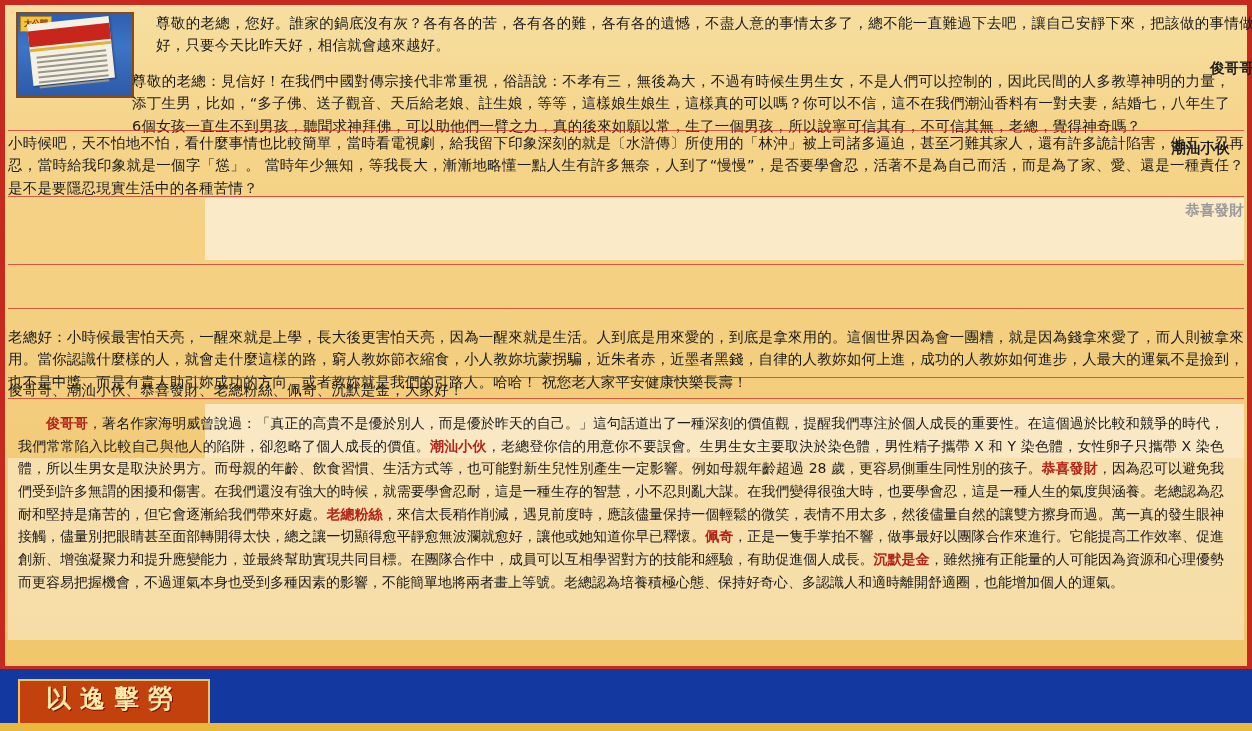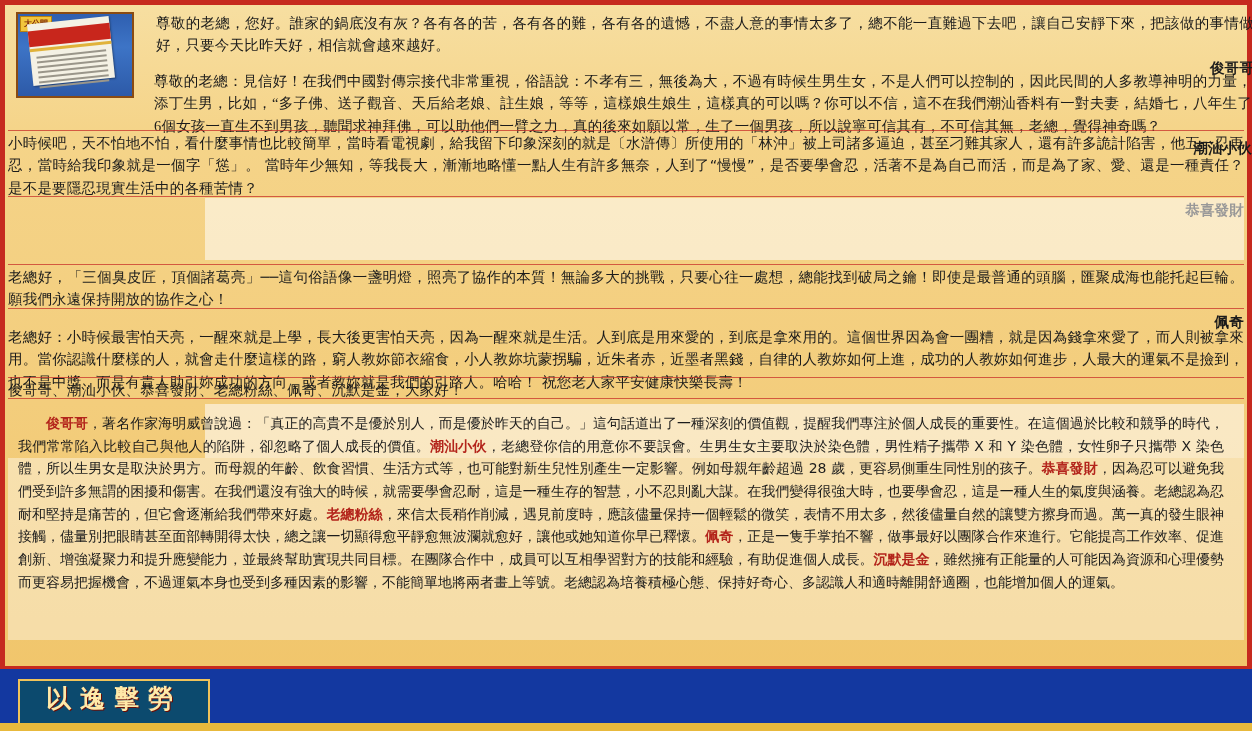--- a/index.html
+++ b/index.html
@@ -172,21 +172,21 @@
     height: 62px;
     background: #1338a0;
     border-top: 3px solid #c62a1f;
   }
   .banner .plaque {
     position: absolute;
     left: 18px;
     top: 10px;
     width: 192px;
     height: 48px;
-    background: #0c4a6e;
+    background: #c2410c;
     border: 2px solid #f0c35a;
     box-sizing: border-box;
   }
   .banner .plaque span {
     display: block;
     width: 100%;
     line-height: 36px;
     text-align: center;
     color: #ffe9a8;
     font-size: 25px;
@@ -226,41 +226,37 @@
           <i></i>
         </div>
     </div>
   </div>
 
   <div class="block" style="left:156px; top:12px; width:1098px;">
     <span>尊敬的老總，您好。誰家的鍋底沒有灰？各有各的苦，各有各的難，各有各的遺憾，不盡人意的事情太多了，總不能一直難過下去吧，讓自己安靜下來，把該做的事情做好，只要今天比昨天好，相信就會越來越好。</span>
     <span class="sig">俊哥哥</span>
   </div>
 
-  <div class="block" style="left:154px; top:70px; width:1098px;font-family:Liberation Serif, serif;">
+  <div class="block" style="left:132px; top:70px; width:1098px;">
     <span>尊敬的老總：見信好！在我們中國對傳宗接代非常重視，俗語說：不孝有三，無後為大，不過有時候生男生女，不是人們可以控制的，因此民間的人多教導神明的力量，添丁生男，比如，“多子佛、送子觀音、天后給老娘、註生娘，等等，這樣娘生娘生，這樣真的可以嗎？你可以不信，這不在我們潮汕香料有一對夫妻，結婚七，八年生了6個女孩一直生不到男孩，聽聞求神拜佛，可以助他們一臂之力，真的後來如願以常，生了一個男孩，所以說寧可信其有，不可信其無，老總，覺得神奇嗎？</span>
     <span class="sig">潮汕小伙</span>
   </div>
 
   <div class="rule" style="top:130px;"></div>
 
   <div class="block" style="left:8px; top:132px; width:1236px;">
     <span>小時候吧，天不怕地不怕，看什麼事情也比較簡單，當時看電視劇，給我留下印象深刻的就是〔水滸傳〕所使用的「林沖」被上司諸多逼迫，甚至刁難其家人，還有許多詭計陷害，他五一忍再忍，當時給我印象就是一個字「慫」。 當時年少無知，等我長大，漸漸地略懂一點人生有許多無奈，人到了“慢慢”，是否要學會忍，活著不是為自己而活，而是為了家、愛、還是一種責任？是不是要隱忍現實生活中的各種苦情？</span>
     <span class="sig">恭喜發財</span>
   </div>
 
   <div class="rule" style="top:196px;"></div>
 
 
   <div class="rule" style="top:264px;"></div>
 
-  <div class="block" style="left:8px; top:266px; width:1236px;">
-    <span>老總好，「三個臭皮匠，頂個諸葛亮」──這句俗語像一盞明燈，照亮了協作的本質！無論多大的挑戰，只要心往一處想，總能找到破局之鑰！即使是最普通的頭腦，匯聚成海也能托起巨輪。願我們永遠保持開放的協作之心！</span>
-    <span class="sig">佩奇</span>
-  </div>
 
   <div class="rule" style="top:308px;"></div>
 
   <div class="block" style="left:8px; top:326px; width:1236px;">
     <span>老總好：小時候最害怕天亮，一醒來就是上學，長大後更害怕天亮，因為一醒來就是生活。人到底是用來愛的，到底是拿來用的。這個世界因為會一團糟，就是因為錢拿來愛了，而人則被拿來用。當你認識什麼樣的人，就會走什麼這樣的路，窮人教妳節衣縮食，小人教妳坑蒙拐騙，近朱者赤，近墨者黑錢，自律的人教妳如何上進，成功的人教妳如何進步，人最大的運氣不是撿到，也不是中獎，而是有貴人助引妳成功的方向，或者教妳就是我們的引路人。哈哈！ 祝您老人家平安健康快樂長壽！</span>
   </div>
 
   <div class="rule" style="top:377px;"></div>
 
   <div class="block" style="left:8px; top:379px; width:1236px;">

